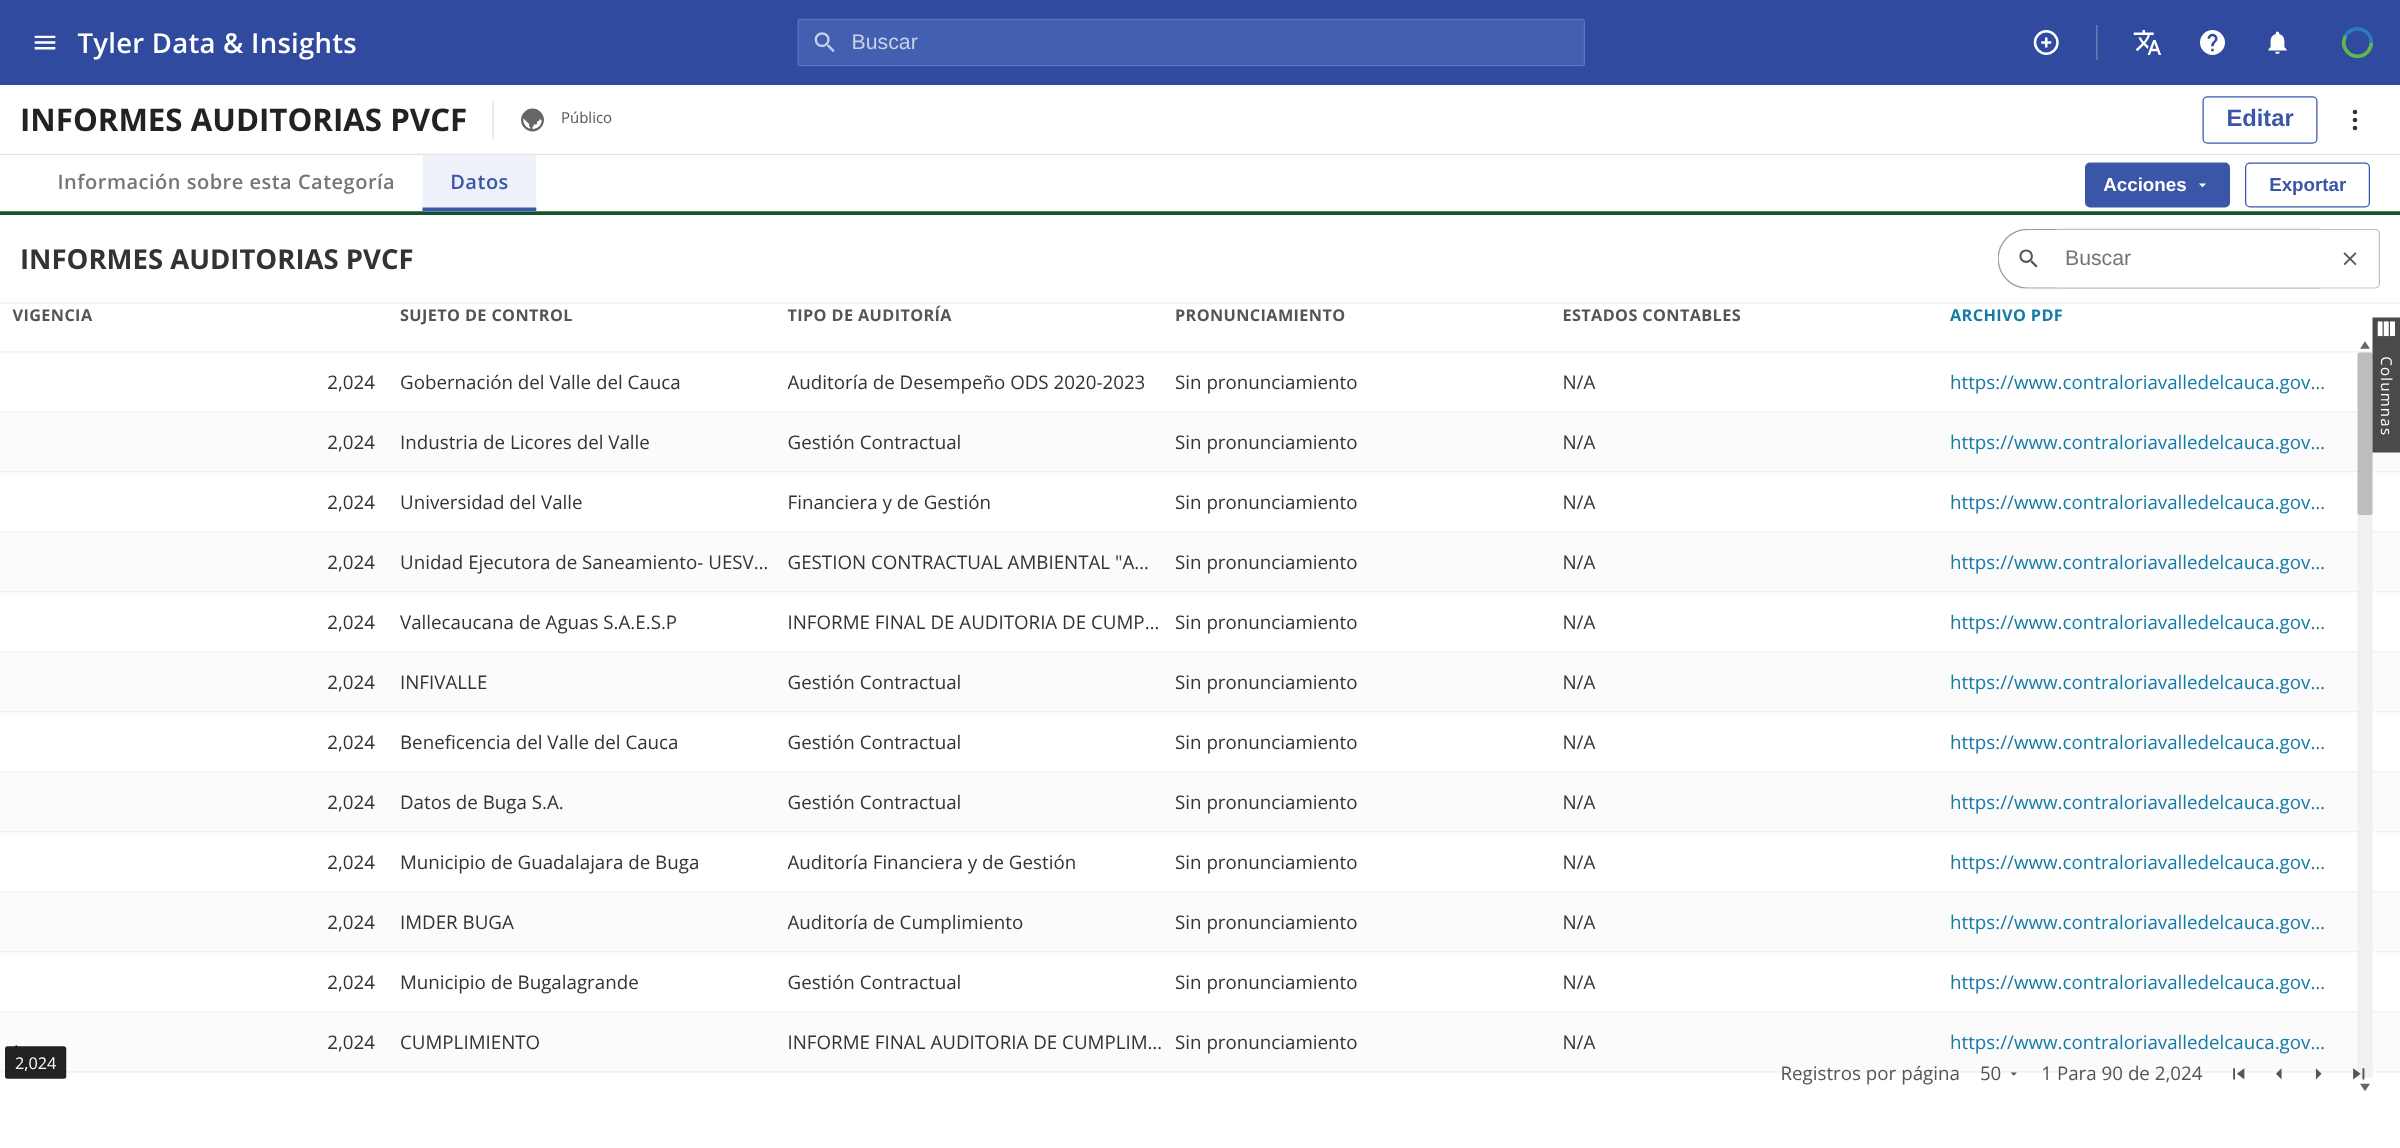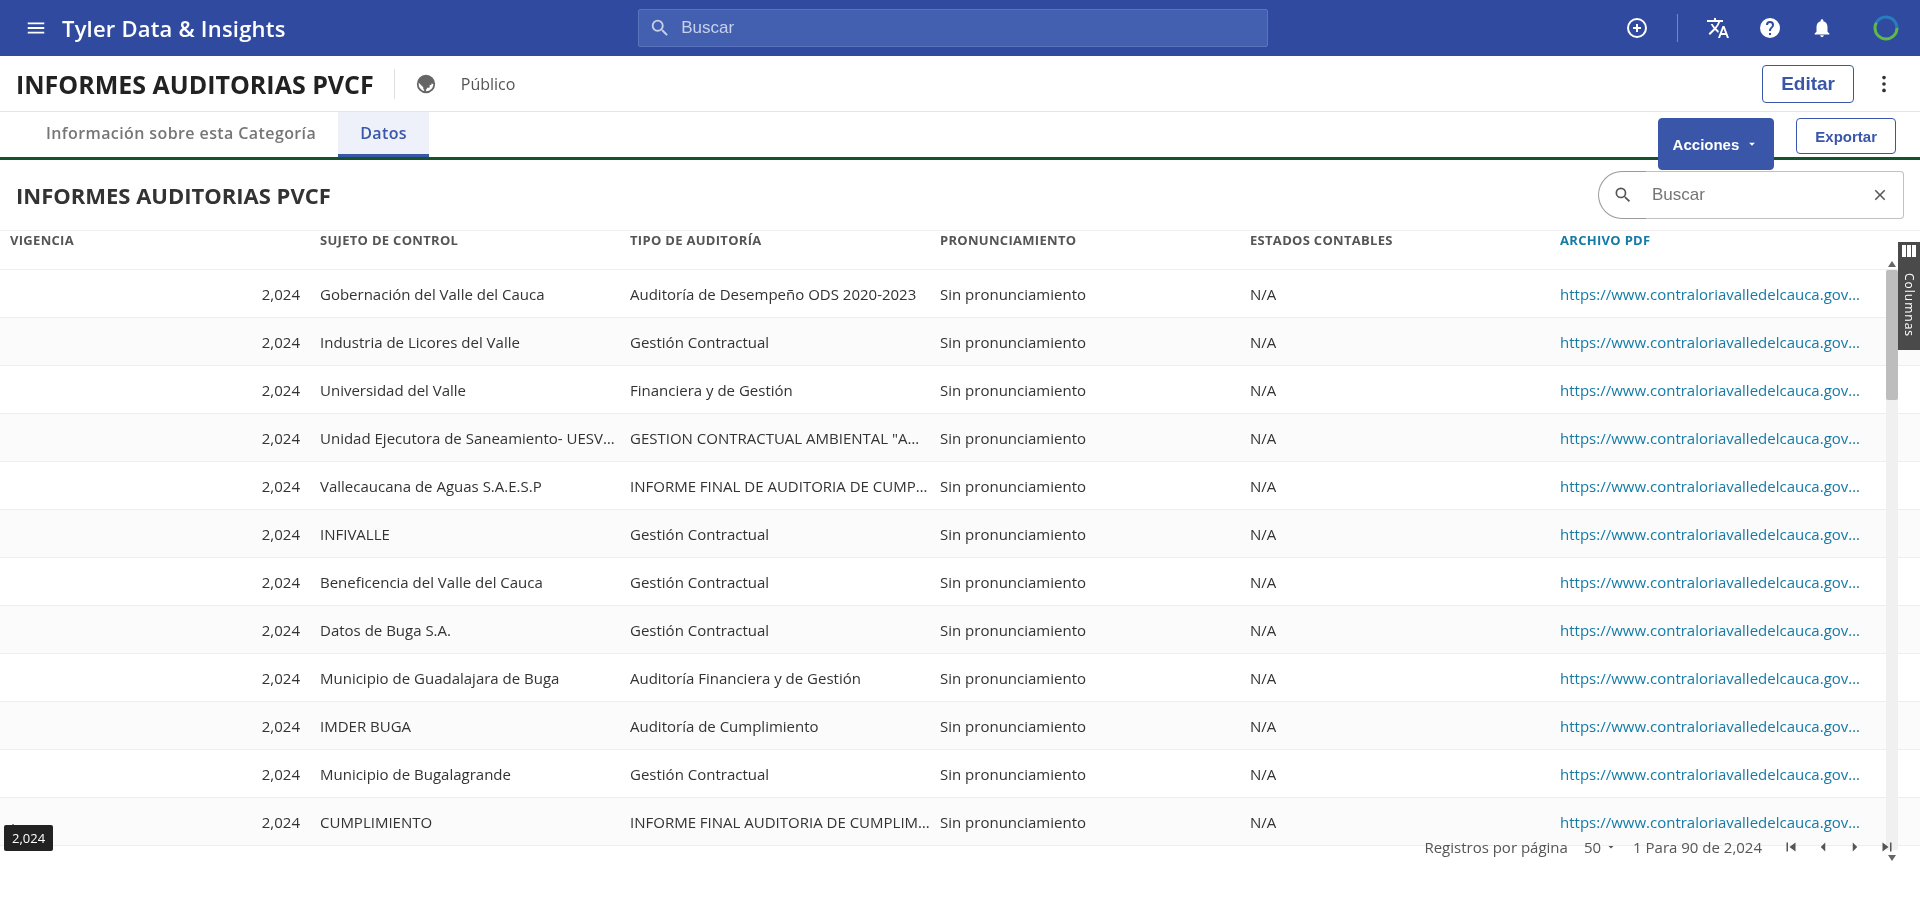--- a/index.html
+++ b/index.html
@@ -1,46 +1,46 @@
 <!DOCTYPE html>
 <html><head>
 <meta charset="utf-8">
 <style>
   * { box-sizing: border-box; margin: 0; padding: 0; }
   html, body { width: 1920px; height: 918px; font-family: "Open Sans", "Helvetica Neue", Arial, sans-serif; overflow: hidden; background: #fff; color: #333; }
 
   
-  .appbar { height: 56px; background: #2f4a9e; color: #fff; display: flex; align-items: center; padding: 0 16px; }
+  .appbar { height: 68px; background: #2f4a9e; color: #fff; display: flex; align-items: center; padding: 0 16px; }
   .appbar .ham { width: 40px; height: 40px; display: flex; align-items: center; justify-content: center; cursor: pointer; }
   .appbar .brand { font-size: 22px; font-weight: 600; margin-left: 6px; letter-spacing: 0.2px; }
   .appbar .search-wrap { flex: 0 0 auto; margin-left: auto; margin-right: auto; width: 630px; height: 38px; background: #435fb0; border: 1px solid #5a74bd; border-radius: 2px; display: flex; align-items: center; padding: 0 10px; }
   .appbar .search-wrap input { flex: 1; background: transparent; border: none; outline: none; color: #fff; font-size: 17px; }
   .appbar .search-wrap input::placeholder { color: #c8d1ea; }
   .appbar .right-icons { display: flex; align-items: center; gap: 20px; }
   .appbar .icon-btn { width: 32px; height: 32px; display: flex; align-items: center; justify-content: center; cursor: pointer; }
   .appbar .vsep { width: 1px; height: 28px; background: rgba(255,255,255,0.35); margin: 0 4px; }
   .appbar .logo-slot { width: 36px; height: 36px; margin-left: 10px; display:flex; align-items:center; justify-content:center; }
   .appbar .logo-slot svg { display:block; }
 
   
   .titlebar { height: 56px; border-bottom: 1px solid #e4e4e4; display: flex; align-items: center; padding: 0 16px; }
   .titlebar .page-title { font-size: 25px; font-weight: 700; color: #222; }
   .titlebar .sep { width: 1px; height: 30px; background: #e0e0e0; margin: 0 20px; }
-  .titlebar .vis { display: flex; align-items: flex-start; gap: 24px; color: #555; font-size: 16px; }
+  .titlebar .vis { display: flex; align-items: flex-start; gap: 12px; color: #555; font-size: 12px; }
   .titlebar .spacer { flex: 1; }
   .btn-outline { height: 38px; padding: 0 18px; border: 1px solid #3a56a8; color: #3a56a8; background: #fff; border-radius: 4px; font-weight: 600; font-size: 19px; cursor: pointer; }
   .icon-more-btn { width: 40px; height: 40px; display: flex; align-items: center; justify-content: center; cursor: pointer; margin-left: 10px; }
 
   
   .tabsrow { height: 48px; border-bottom: 3px solid #14532d; display: flex; align-items: stretch; padding: 0 24px; }
   .tab { display: flex; align-items: center; padding: 0 22px; font-size: 16px; font-weight: 600; color: #767676; text-transform: none; letter-spacing: 0.4px; cursor: pointer; border-bottom: 3px solid transparent; }
   .tab.active { color: #3a56a8; background: #eef1fa; border-bottom-color: #3a56a8; }
   .tabsrow .spacer { flex: 1; }
-  .btn-primary { height: 52px; margin-top: 6px; padding: 0 14px; background: #3a56a8; color: #fff; border: 1px solid #3a56a8; border-radius: 4px; font-weight: 600; font-size: 15px; display: flex; align-items: center; gap: 6px; cursor: pointer; }
-  .btn-outline-sm { height: 36px; margin-top: 6px; margin-left: 22px; padding: 0 18px; border: 1px solid #3a56a8; color: #3a56a8; background: #fff; border-radius: 4px; font-weight: 600; font-size: 15px; cursor: pointer; }
+  .btn-primary { height: 36px; margin-top: 6px; padding: 0 14px; background: #3a56a8; color: #fff; border: 1px solid #3a56a8; border-radius: 4px; font-weight: 600; font-size: 15px; display: flex; align-items: center; gap: 6px; cursor: pointer; }
+  .btn-outline-sm { height: 36px; margin-top: 6px; margin-left: 12px; padding: 0 18px; border: 1px solid #3a56a8; color: #3a56a8; background: #fff; border-radius: 4px; font-weight: 600; font-size: 15px; cursor: pointer; }
 
   
   .subhead { height: 70px; display: flex; align-items: center; padding: 0 16px; }
   .subhead .subtitle { font-size: 22px; font-weight: 700; }
   .subhead .spacer { flex: 1; }
   .tbl-search { display: flex; align-items: stretch; height: 48px; }
   .tbl-search .mag { width: 48px; border: 1px solid #9a9a9a; border-right: none; border-radius: 24px 0 0 24px; display: flex; align-items: center; justify-content: center; }
   .tbl-search input { width: 210px; border: 1px solid #c0c0c0; border-left: none; border-right: none; outline: none; font-size: 17px; padding: 0 6px; }
   .tbl-search .clr { width: 48px; border: 1px solid #c0c0c0; border-left: none; border-radius: 0 4px 4px 0; display: flex; align-items: center; justify-content: center; cursor: pointer; }
 

